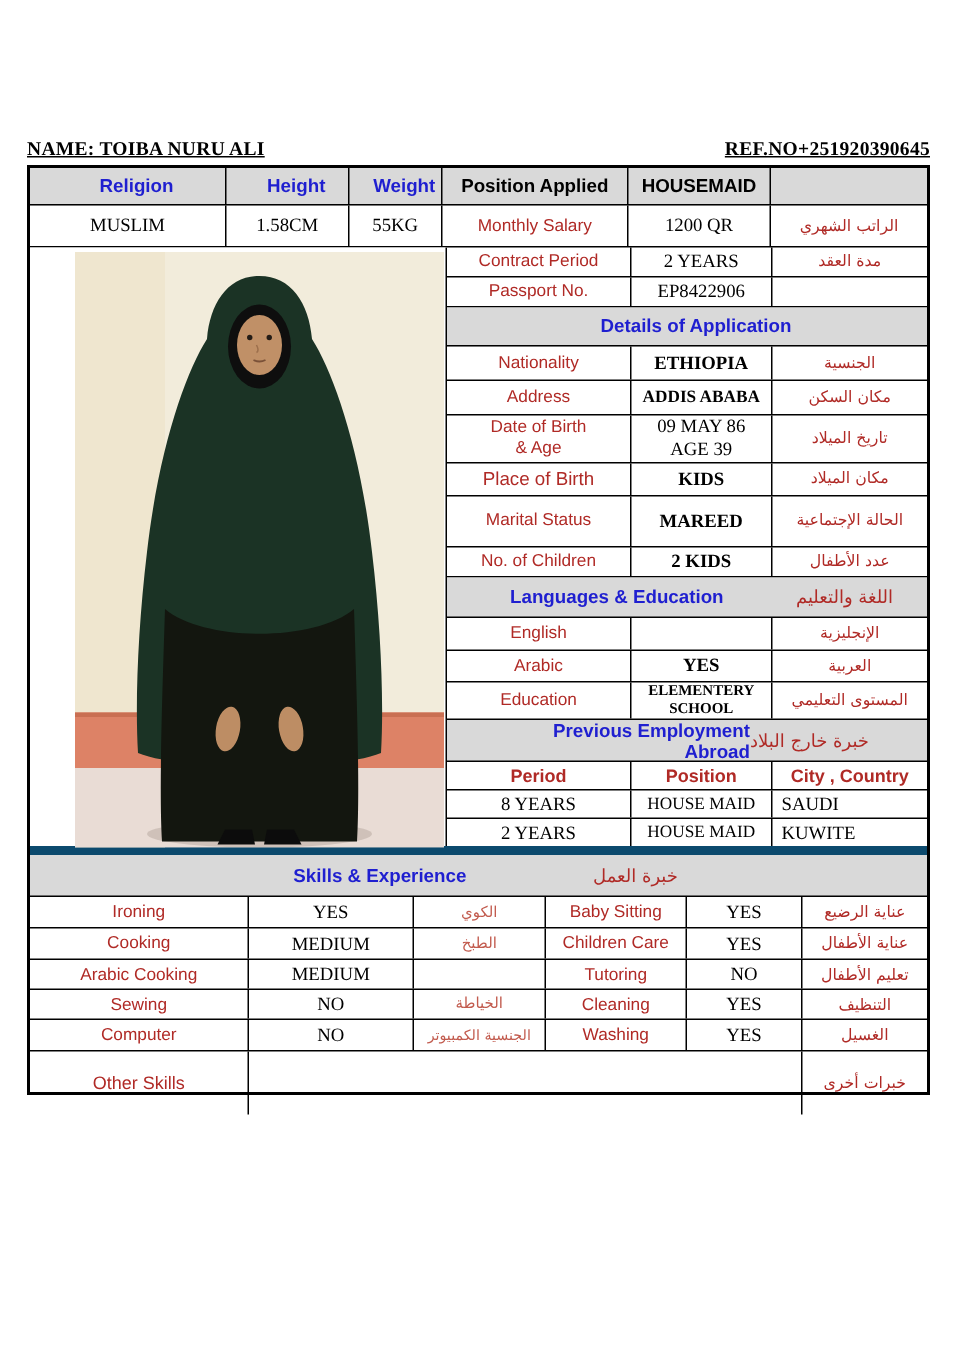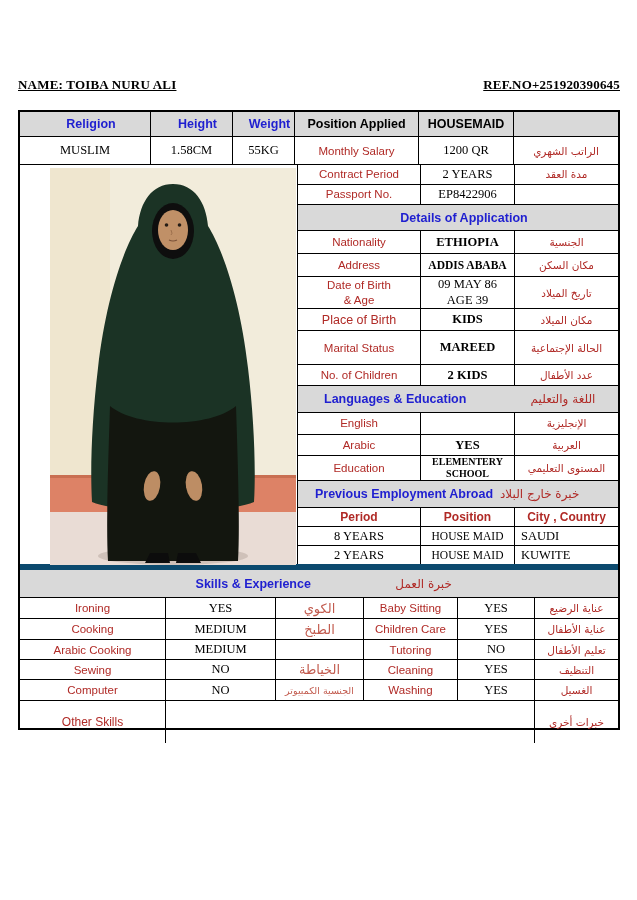--- a/index.html
+++ b/index.html
@@ -1,20 +1,20 @@
 <!DOCTYPE html>
 <html><head>
 <meta charset="utf-8">
 <style>
   * { margin:0; padding:0; box-sizing:border-box; }
   body { background:#fff; }
   .page { position:relative; width:637px; height:900px; background:#ffffff;
           font-family:"Liberation Sans", sans-serif; overflow:hidden; }
 
-  .doc-header { position:absolute; top:77px; left:18px; right:17px;
+  .doc-header { position:absolute; top:91px; left:18px; right:17px;
                 display:flex; justify-content:space-between;
                 font-family:"Liberation Serif", serif; font-weight:bold;
                 font-size:13px; color:#000; }
   .doc-header span { text-decoration:underline; letter-spacing:0.2px; }
 
   .doc { position:absolute; left:18px; top:110px; width:602px; height:620px;
          border:2px solid #000; background:#fff; }
 
   .r { display:flex; border-bottom:1px solid #000; align-items:stretch; }
   .r:last-child { border-bottom:none; }
@@ -24,36 +24,36 @@
 
   .gray { background:#d9d9d9; }
 
   .blue  { color:#1f1fd0; font-weight:bold; font-size:12.5px;padding-left:12px; }
   .blk-b { color:#000; font-weight:bold; font-size:12.5px; }
   .lbl   { color:#b02a26; font-size:11.5px; }
   .lbl-b { color:#b02a26; font-weight:bold; font-size:12px; }
   .val   { font-family:"Liberation Serif", serif; font-size:12.5px; color:#000; }
   .val-b { font-family:"Liberation Serif", serif; font-size:12.5px; font-weight:bold; color:#000; }
   .ar    { font-family:"DejaVu Sans", sans-serif; direction:rtl; color:#b02a26; font-size:10.5px; }
-  .ar-lt { font-family:"DejaVu Sans", sans-serif; direction:rtl; color:#c25b4e; font-size:13px; }
+  .ar-lt { font-family:"DejaVu Sans", sans-serif; direction:rtl; color:#c25b4e; font-size:10px; }
 
   
   .w1{width:131px;} .w2{width:82px;} .w3{width:62px;}
   .wl{width:124px;} .wv{width:95px;} .wa{flex:1;}
 
   .mid { display:flex; height:405px; border-bottom:6px solid #0c4a6e; }
   .photo-cell { width:278px; border-right:1px solid #000; position:relative; background:#fff; }
   .photo { position:absolute; left:30px; top:3px; width:246px; height:397px; }
   .right-panel { flex:1; display:flex; flex-direction:column; }
   .right-panel .r .wl{width:123px;} .right-panel .r .wv{width:94px;}
 
   .two-line { display:flex; flex-direction:column; justify-content:center; line-height:1.25; }
 
   .sec-center { justify-content:center; }
-  .sec-split  { display:flex; align-items:center; }
+  .sec-split  { display:flex; align-items:center;padding-left:16px; }
   .sec-split .t1 { flex:1; text-align:left; padding-left:26px; }
   .sec-split .t2 { width:110px; text-align:center; }
 
   .skills-hdr { position:relative; height:28px; border-bottom:1px solid #000; background:#d9d9d9; }
   .skills-hdr .sh1 { position:absolute; left:0; top:0; width:76%; height:100%;
                      display:flex; align-items:center; justify-content:center; }
   .skills-hdr .sh2 { position:absolute; left:55%; top:0; width:25%; height:100%;
                      display:flex; align-items:center; justify-content:center; }
 
   .sk1{width:146px;} .sk2{width:110px;} .sk3{width:88px;}
@@ -198,21 +198,21 @@
         <div class="r" style="height:25px">
           <div class="c wl lbl">Education</div>
           <div class="c wv val-b two-line" style="font-size:10px">
             <span>ELEMENTERY</span>
             <span>SCHOOL</span>
           </div>
           <div class="c wa ar">المستوى التعليمي</div>
         </div>
 
         <div class="r gray sec-split" style="height:28px">
-          <span class="t1 blue" style="text-align:center; padding-left:10px">Previous Employment Abroad</span>
+          <span class="t1 blue" style="text-align:right; padding-left:10px">Previous Employment Abroad</span>
           <span class="t2 ar" style="width:118px; font-size:12px; text-align:left; padding-right:0">خبرة خارج البلاد</span>
         </div>
 
         <div class="r" style="height:20px">
           <div class="c wl lbl-b">Period</div>
           <div class="c wv lbl-b">Position</div>
           <div class="c wa lbl-b">City ,  Country</div>
         </div>
 
         <div class="r" style="height:20px">

